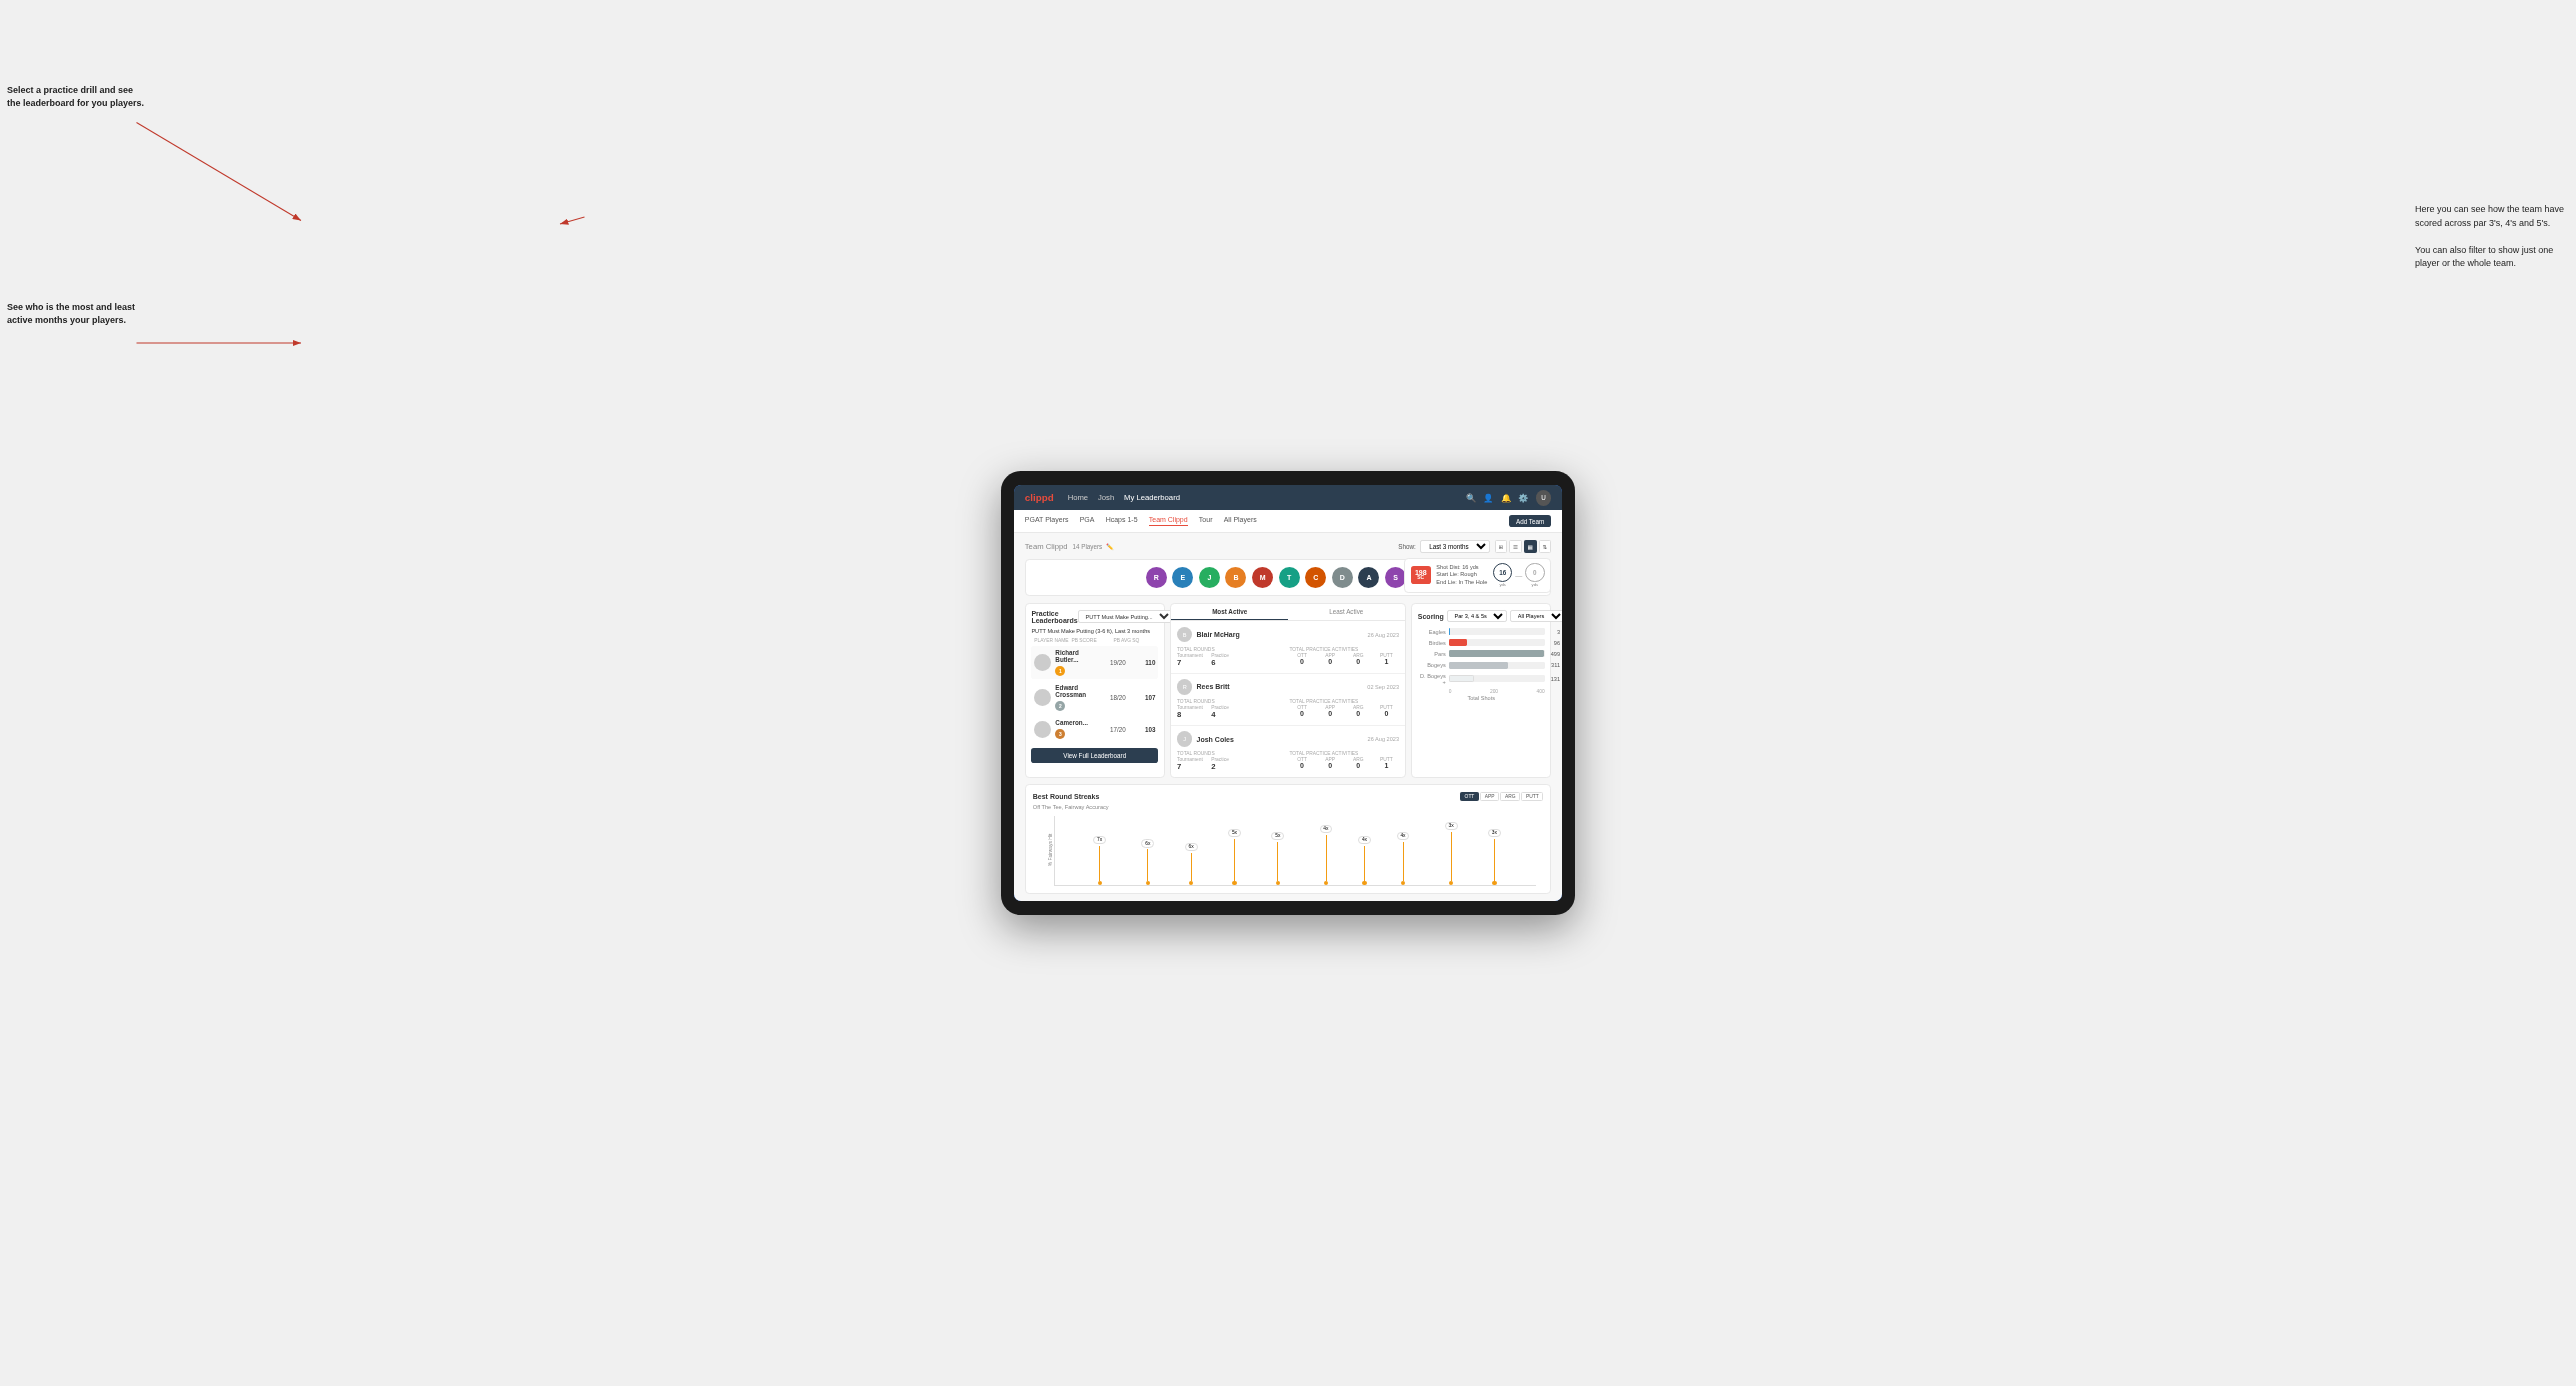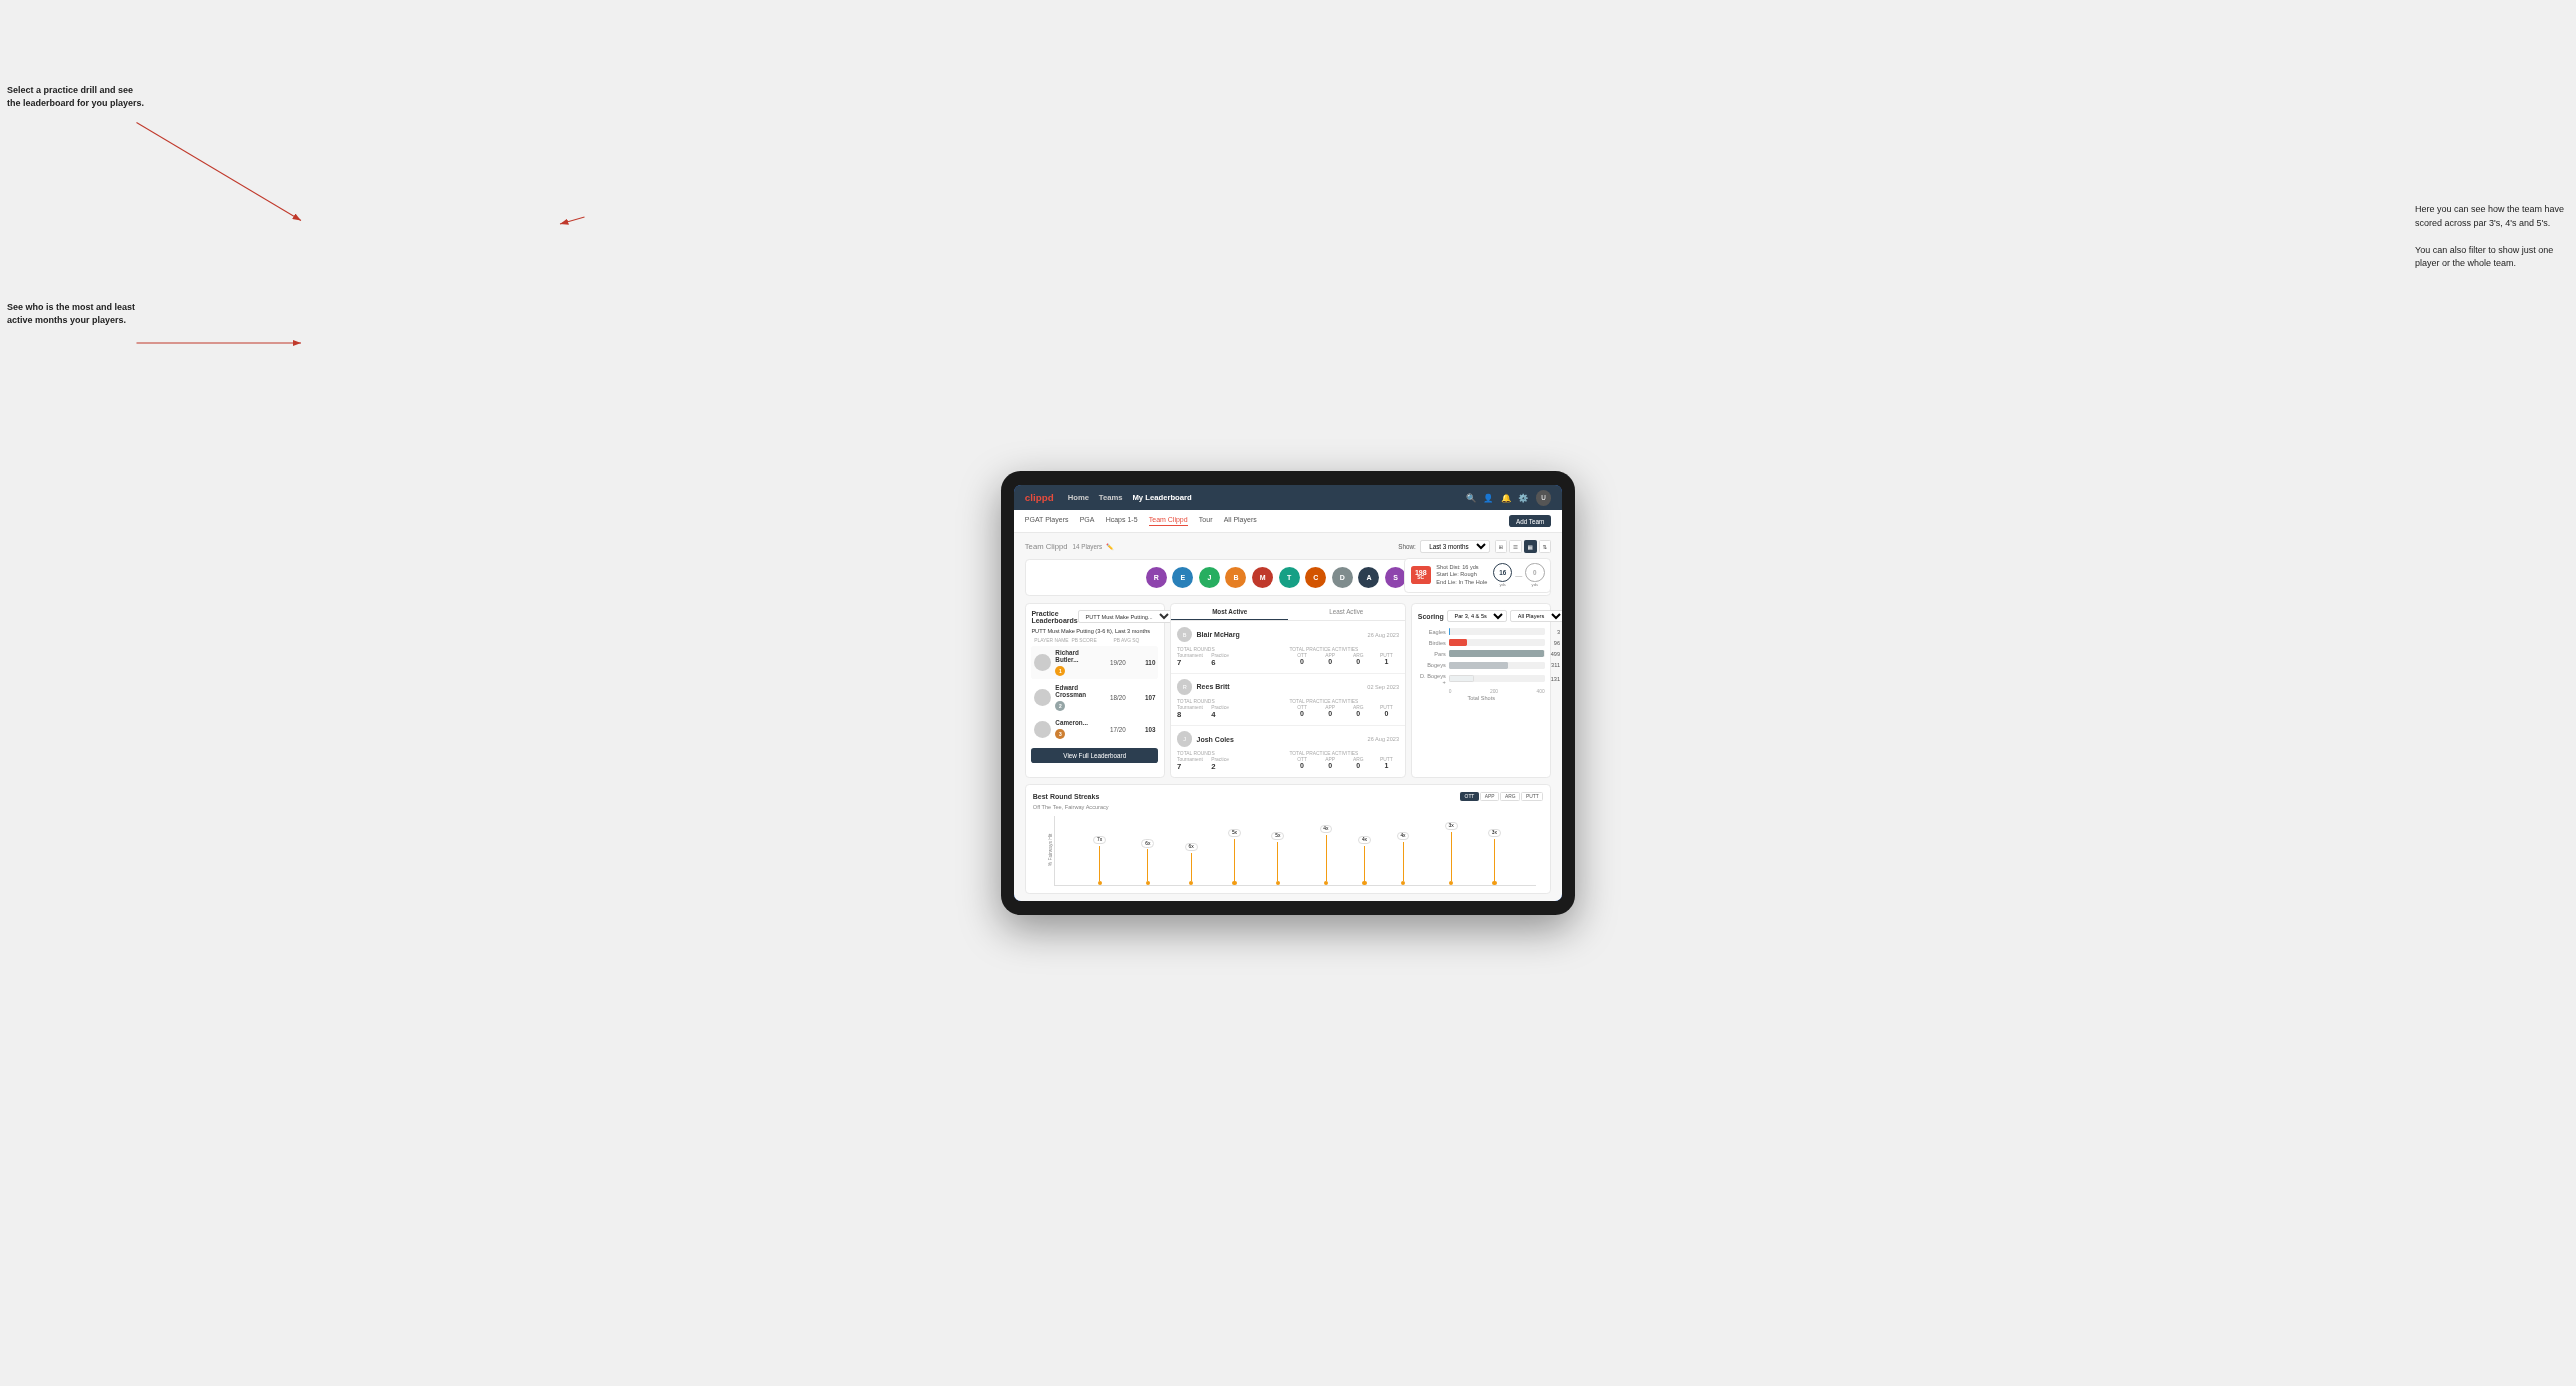--- a/index.html
+++ b/index.html
@@ -52,21 +52,20 @@
     .nav-logo {
       color: #e74c3c;
       font-weight: 700;
       font-size: 9.8px;
       margin-right: 14px;
     }
     .nav-links {
       display: flex;
       gap: 9.8px;
       flex: 1;
-      font-weight: bold;
     }
     .nav-link {
       color: #ccc;
       font-size: 7.7px;
       cursor: pointer;
     }
     .nav-link.active { color: #fff; }
     .nav-icons {
       display: flex;
       gap: 7px;
@@ -535,21 +534,21 @@
 </div>
 
 <div class="tablet-frame" style="margin: 42px auto;">
 
   <div class="tablet-screen">
 
     <div class="top-nav">
       <div class="nav-logo">clippd</div>
       <div class="nav-links">
         <span class="nav-link">Home</span>
-        <span class="nav-link">Teams</span>
+        <span class="nav-link">Josh</span>
         <span class="nav-link active">My Leaderboard</span>
       </div>
       <div class="nav-icons">
         <span class="nav-icon">🔍</span>
         <span class="nav-icon">👤</span>
         <span class="nav-icon">🔔</span>
         <span class="nav-icon">⚙️</span>
         <div class="nav-avatar">U</div>
       </div>
     </div>

